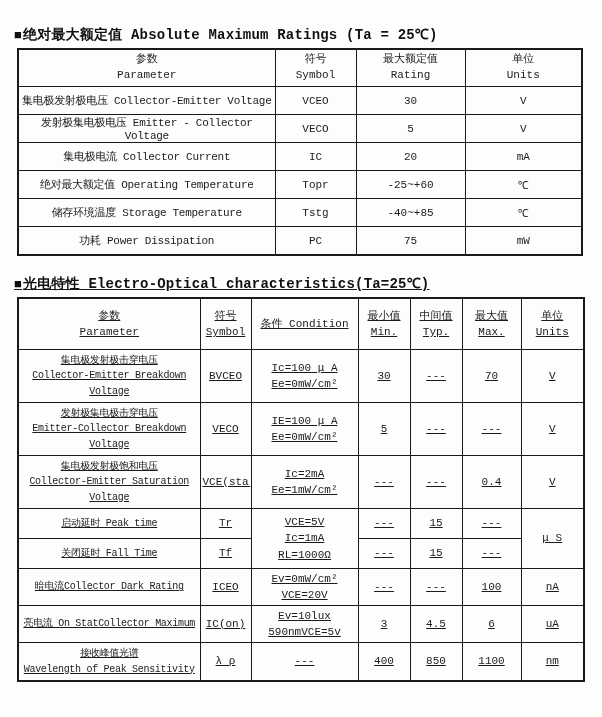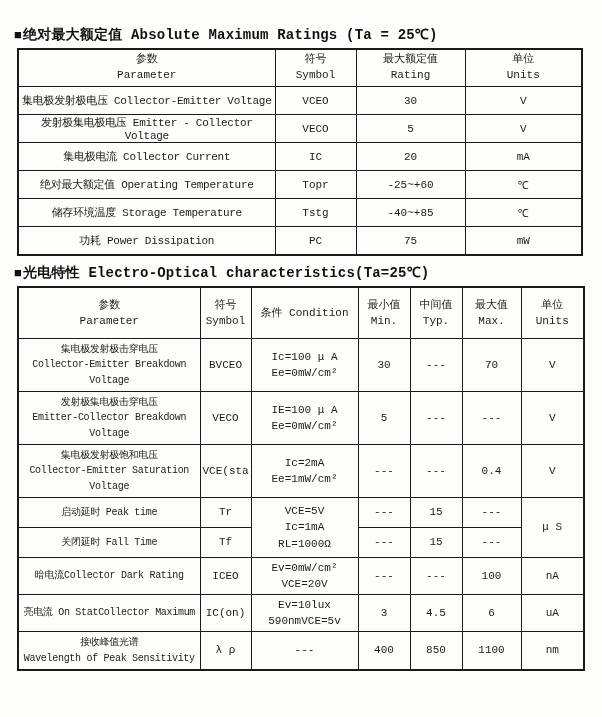--- a/index.html
+++ b/index.html
@@ -14,21 +14,21 @@
   .section-title{
     margin:0 0 4px 14px;
     font-size:14px;
     font-weight:bold;
     letter-spacing:0.2px;
     white-space:nowrap;
     color:#111;
   }
   .section-title .bullet{font-size:13px;margin-right:1px;}
   .t1-wrap{padding-top:24px;}
-  .t2-wrap{padding-top:6px;}
+  .t2-wrap{padding-top:17px;text-decoration:underline;}
   table{
     border-collapse:collapse;
     table-layout:fixed;
     margin-left:17px;
     border:2px solid #1a1a1a;
   }
   td,th{
     border:1px solid #1a1a1a;
     text-align:center;
     vertical-align:middle;

